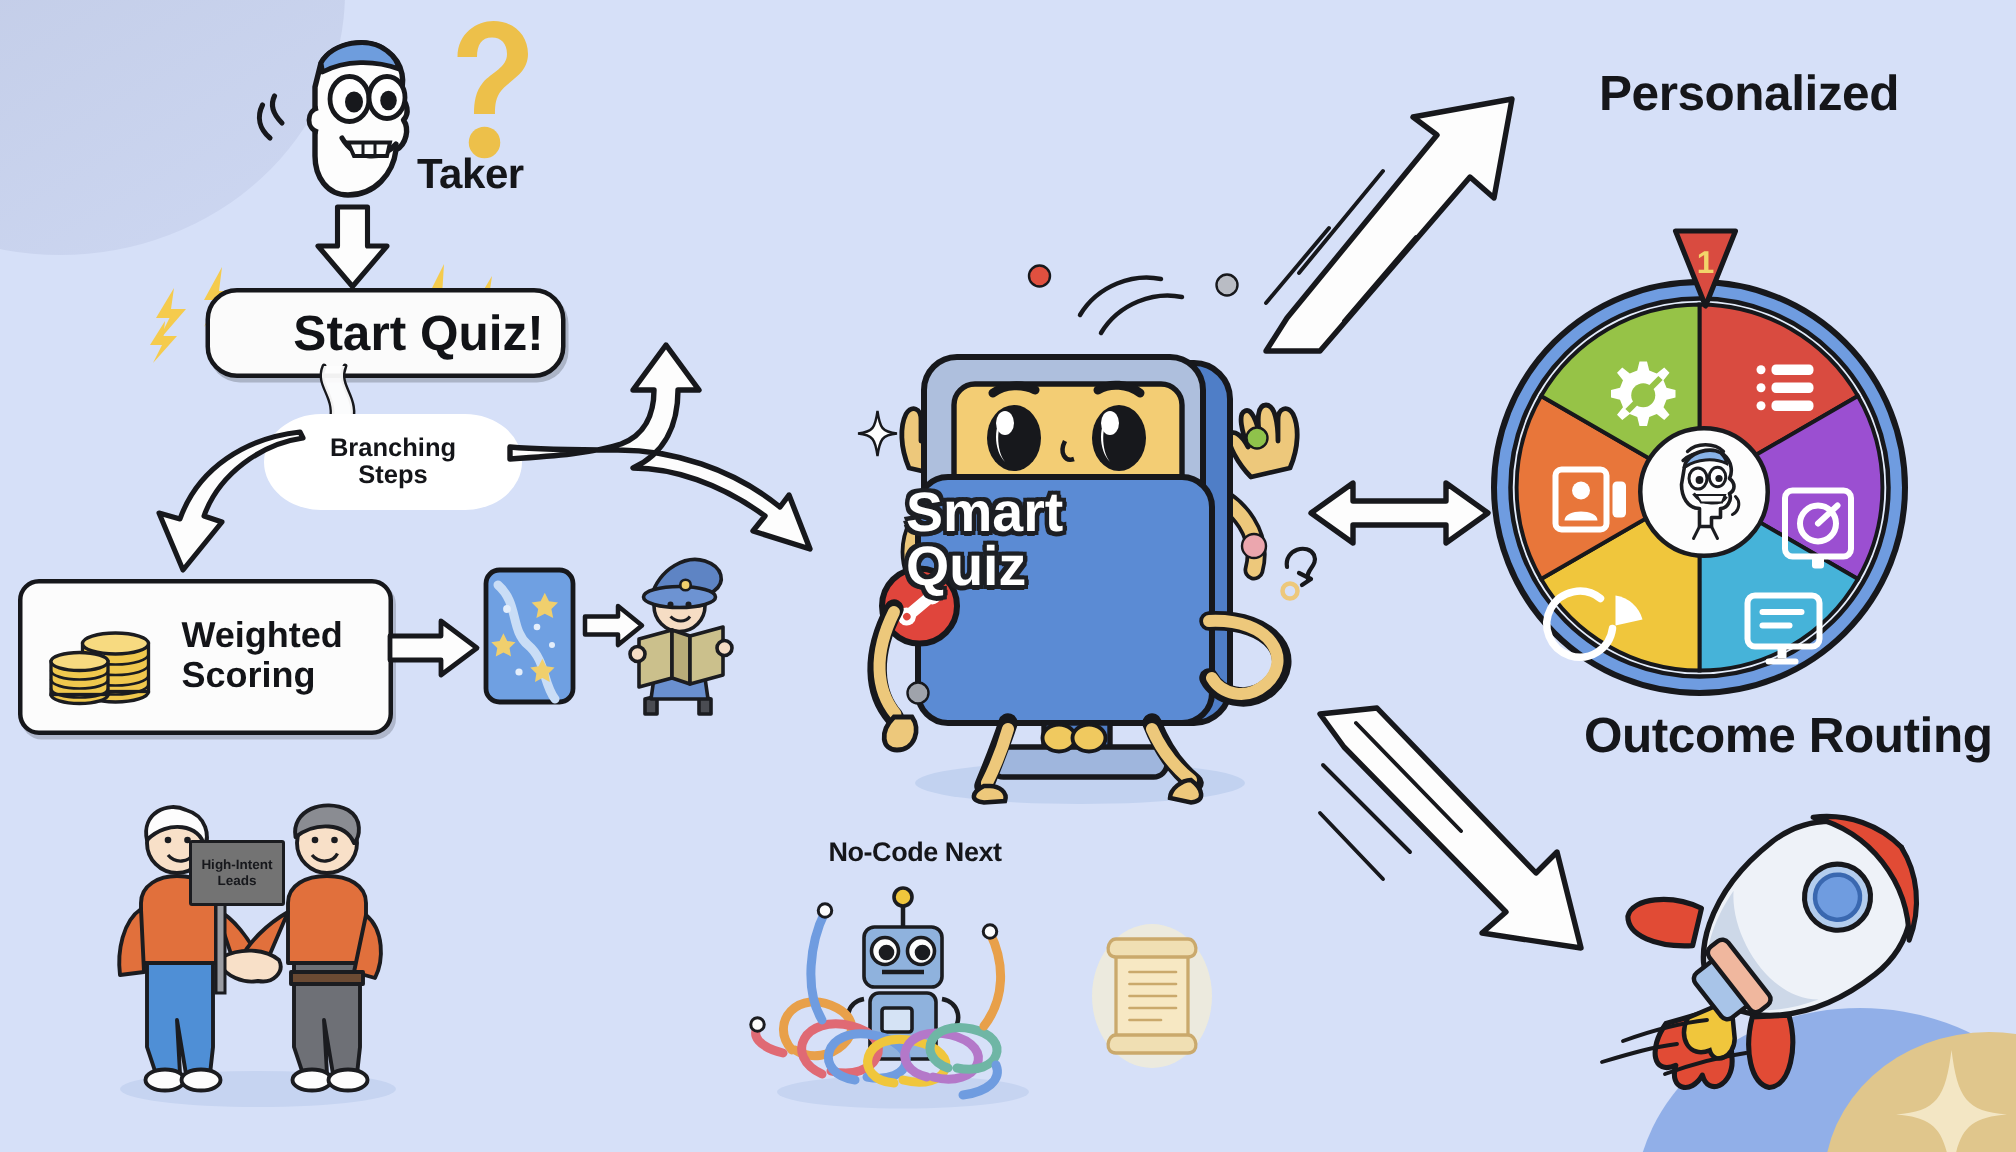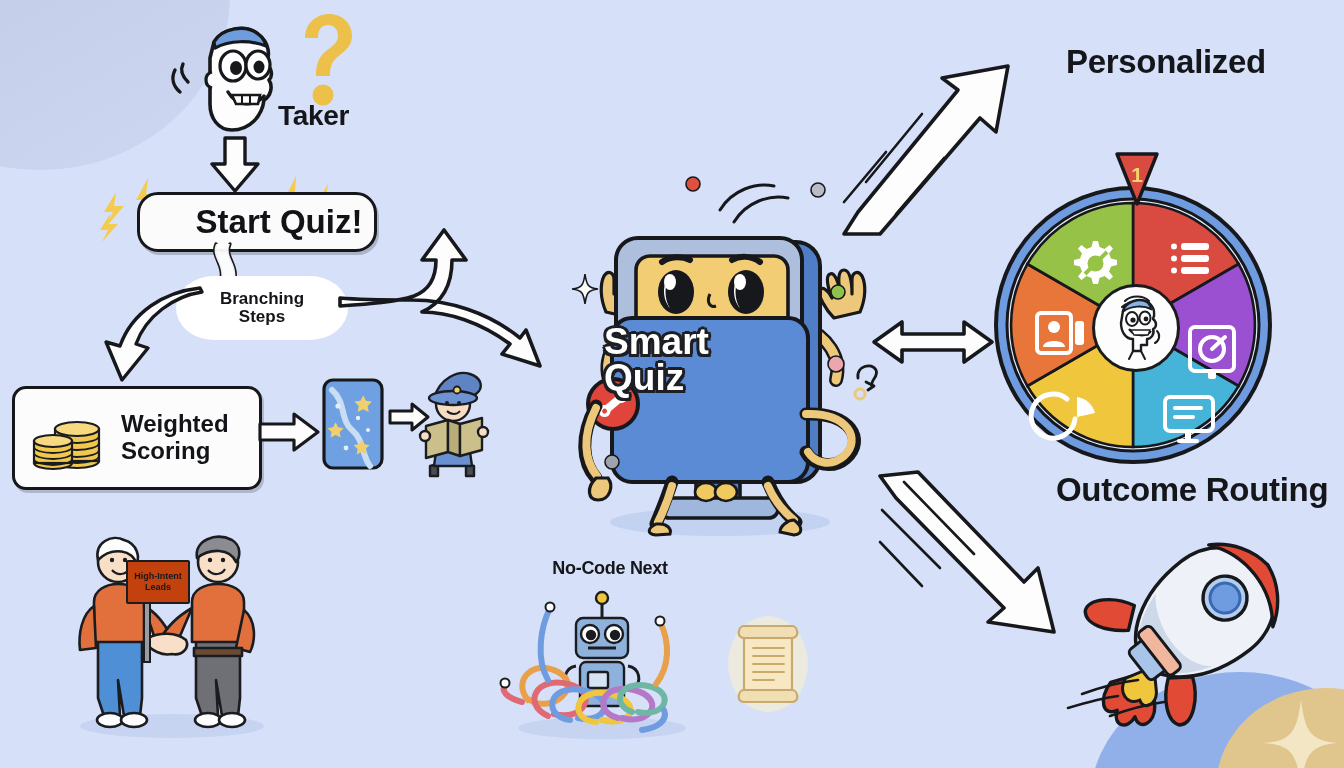--- a/index.html
+++ b/index.html
@@ -36,21 +36,21 @@
     border-radius:38px/32px;display:flex;flex-direction:column;align-items:center;
     justify-content:center;}
   #branching-bubble span{font-size:17px;font-weight:bold;color:#141519;line-height:1.06;}
   
   #weighted-card{left:12px;top:386px;width:244px;height:98px;background:#fcfcfc;
     border:3.5px solid #16171b;border-radius:14px;display:flex;align-items:center;
     box-shadow:2px 3px 0 rgba(20,22,28,.2);}
   #weighted-card .wlabel{font-size:24px;font-weight:bold;color:#131418;line-height:1.12;
     margin-left:10px;}
   
-  #sign-board{left:126px;top:560px;width:60px;height:40px;background:#c2410c;
+  #sign-board{left:126px;top:560px;width:60px;height:40px;background:#737373;
     border:2px solid #1b1c20;border-radius:2px;display:flex;flex-direction:column;
     align-items:center;justify-content:center;}
   #sign-board span{font-size:9px;font-weight:bold;color:#17181c;line-height:1.2;}
   
   #builder-title{left:604px;top:324px;width:196px;text-align:left;
     font-size:37px;font-weight:bold;color:#fff;line-height:.98;
     text-shadow:
       -2.5px -2.5px 0 #1d1f24, 2.5px -2.5px 0 #1d1f24,
       -2.5px 2.5px 0 #1d1f24, 2.5px 2.5px 0 #1d1f24,
       0 3px 0 #1d1f24, 0 -3px 0 #1d1f24, 3px 0 0 #1d1f24, -3px 0 0 #1d1f24;}

